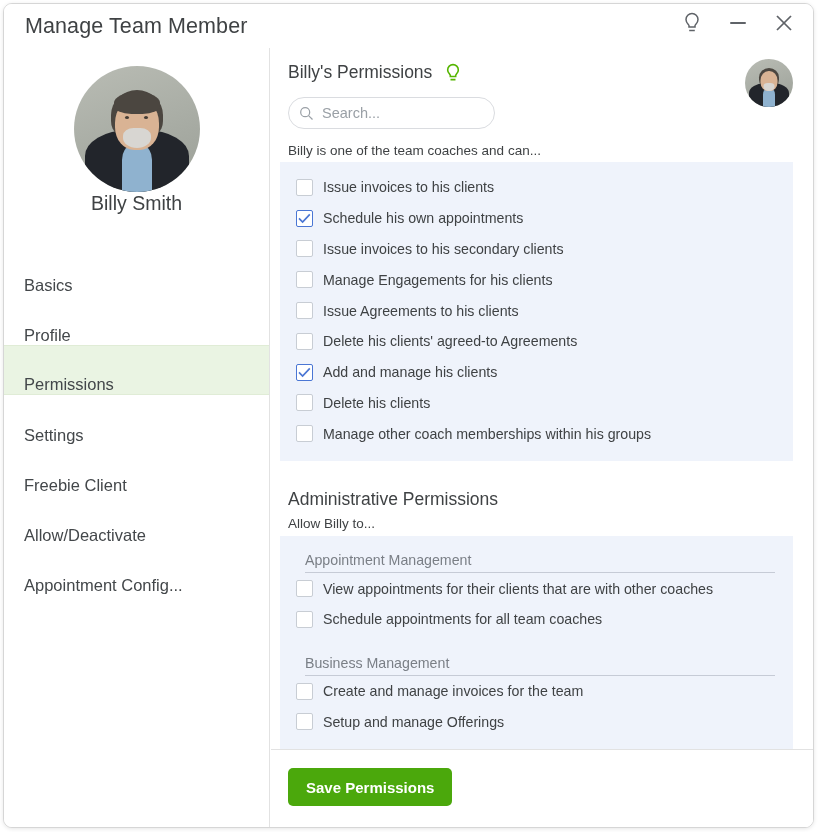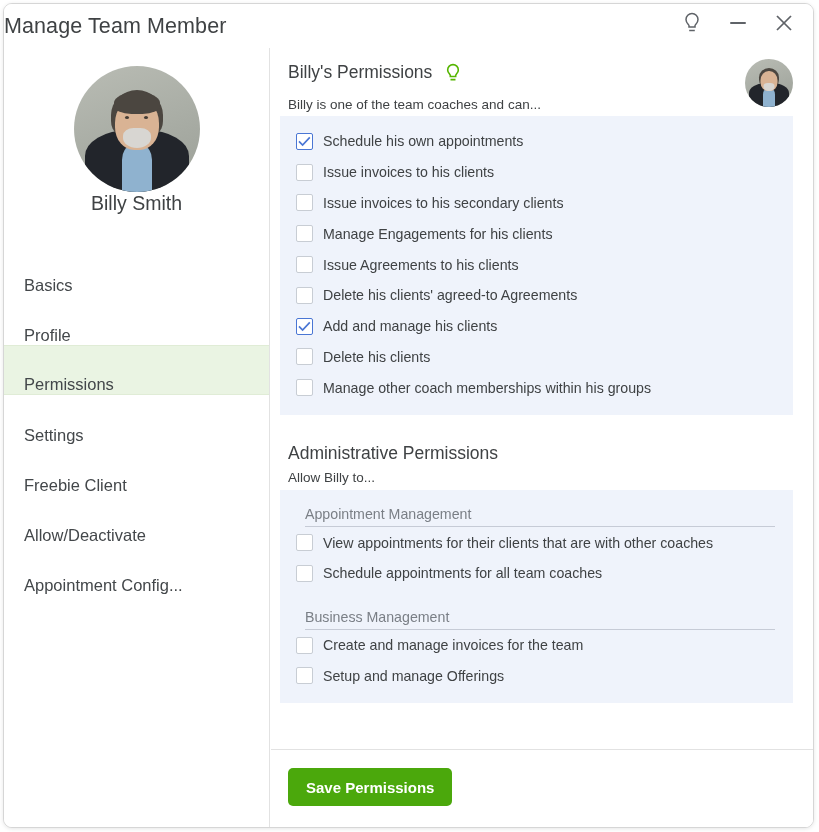--- a/index.html
+++ b/index.html
@@ -33,20 +33,21 @@
   .titlebar {
     position: absolute;
     left: 0; top: 0;
     width: 100%;
     height: 44px;
     background: #ffffff;
     display: flex;
     align-items: center;
   }
   .title-text {
+    margin-left: 21px;
     font-size: 21.5px;
     color: #3f4244;
     letter-spacing: 0.1px;
     white-space: nowrap;
   }
   .win-controls {
     position: absolute;
     right: 16px;
     top: 5px;
     display: flex;
@@ -362,39 +363,46 @@
         <div class="head-avatar">
           <div class="portrait">
             <div class="p-body" style="width:40px;height:24px;bottom:0;"></div>
             <div class="p-shirt" style="width:12px;height:18px;bottom:0;"></div>
             <div class="p-hair" style="width:20px;height:19px;top:9px;"></div>
             <div class="p-head" style="width:17px;height:20px;top:12px;"></div>
             <div class="p-beard" style="width:11px;height:8px;top:24px;"></div>
           </div>
         </div>
 
+        <div class="search-box">
+          <svg width="15" height="15" viewBox="0 0 16 16">
+            <circle cx="6.6" cy="6.6" r="4.8" fill="none" stroke="#9aa0a6" stroke-width="1.3"></circle>
+            <line x1="10.2" y1="10.2" x2="14.4" y2="14.4" stroke="#9aa0a6" stroke-width="1.3"></line>
+          </svg>
+          <input class="search-input" type="text" placeholder="Search..." style="">
+        </div>
       </div>
 
       <div class="intro-line">Billy is one of the team coaches and can...</div>
 
       <div class="panel">
+        <div class="check-row">
+          <span class="cbox"></span>
+          <span class="check-label">Issue invoices to his clients</span>
+        </div>
         <div class="check-row">
           <span class="cbox checked">
             <svg width="13" height="11" viewBox="0 0 13 11">
               <polyline points="1,5.4 4.6,9 11.8,1.4" fill="none" stroke="#4a76d4" stroke-width="1.7"></polyline>
             </svg>
           </span>
           <span class="check-label">Schedule his own appointments</span>
         </div>
         <div class="check-row">
           <span class="cbox"></span>
-          <span class="check-label">Issue invoices to his clients</span>
-        </div>
-        <div class="check-row">
-          <span class="cbox"></span>
           <span class="check-label">Issue invoices to his secondary clients</span>
         </div>
         <div class="check-row">
           <span class="cbox"></span>
           <span class="check-label">Manage Engagements for his clients</span>
         </div>
         <div class="check-row">
           <span class="cbox"></span>
           <span class="check-label">Issue Agreements to his clients</span>
         </div>

